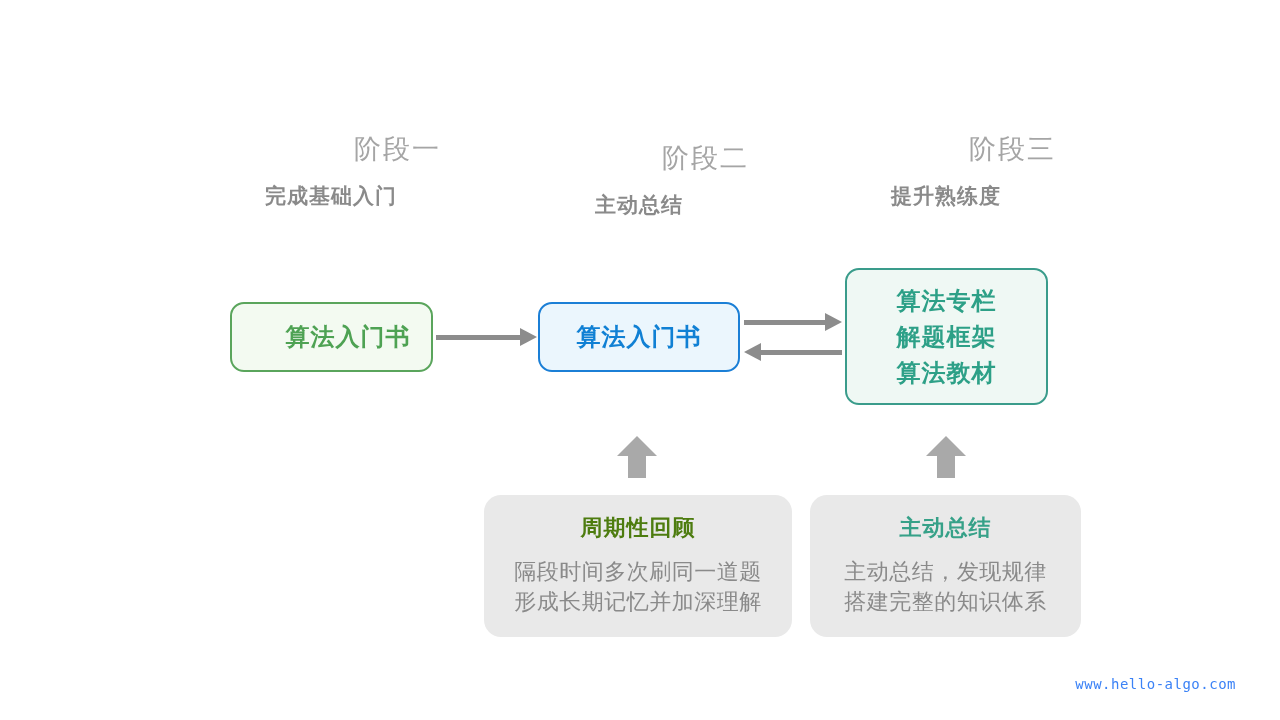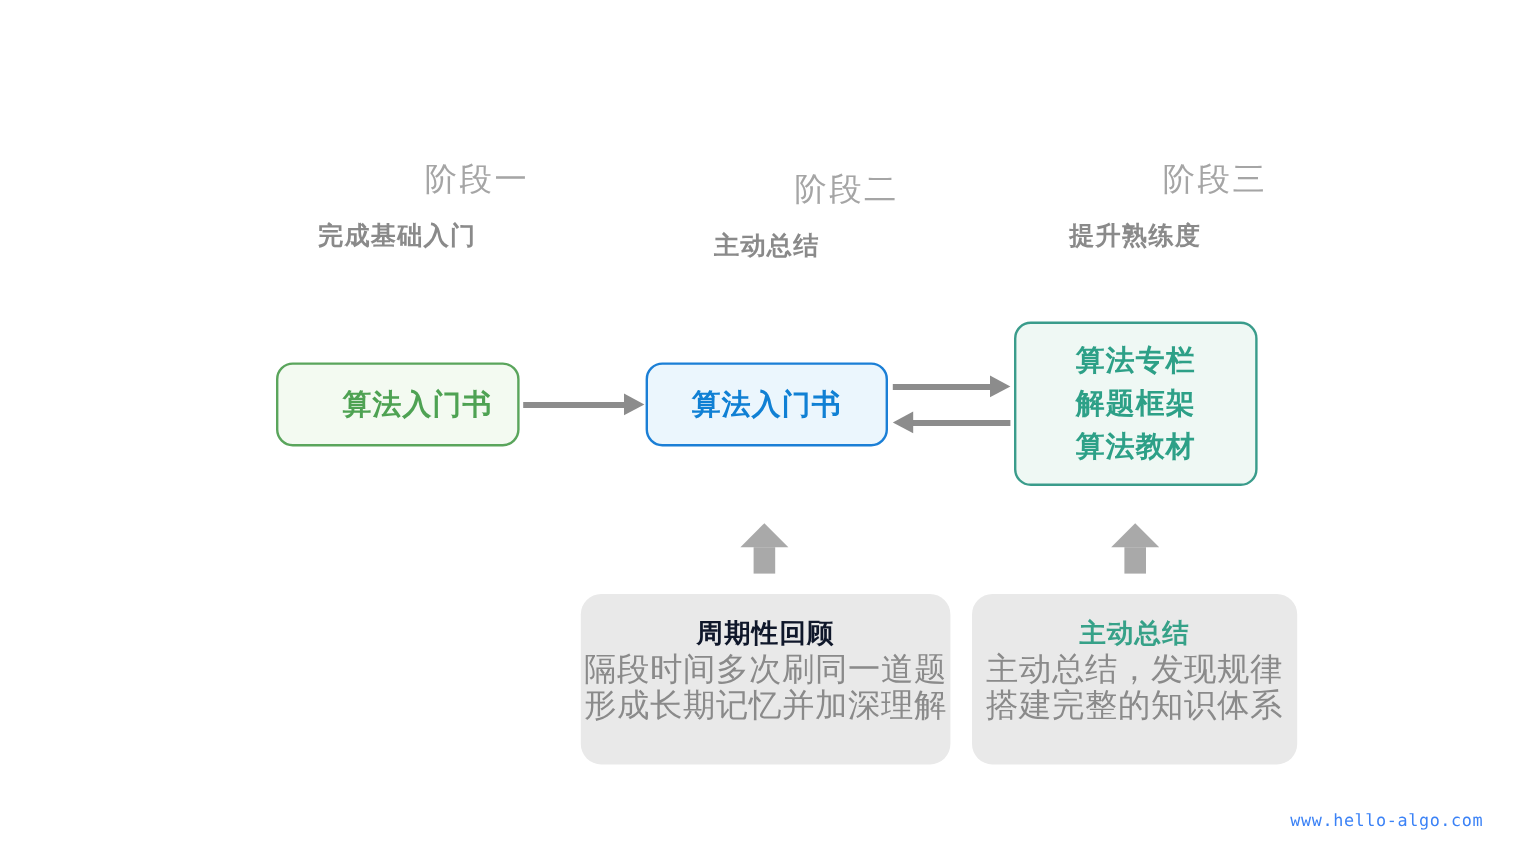--- a/index.html
+++ b/index.html
@@ -130,24 +130,25 @@
     text-align: center;
     padding-top: 18px;
   }
   #note-review  { left: 484px; top: 495px; width: 308px; height: 142px; }
   #note-summary { left: 810px; top: 495px; width: 271px; height: 142px; }
   .note-title {
     font-size: 22px;
     font-weight: 700;
     letter-spacing: 1px;
   }
-  .note-title-blue { color: #0f172a; }
+  .note-title-blue { color: #4d7c0f; }
   .note-title-teal { color: #36a188; }
   .note-body {
-    font-size: 27px;
+    margin-top: 14px;
+    font-size: 22px;
     font-weight: 400;
     color: #8a8a8a;
     line-height: 30px;
     letter-spacing: 0.5px;
   }
 
   
   .watermark {
     position: absolute;
     right: 44px;

